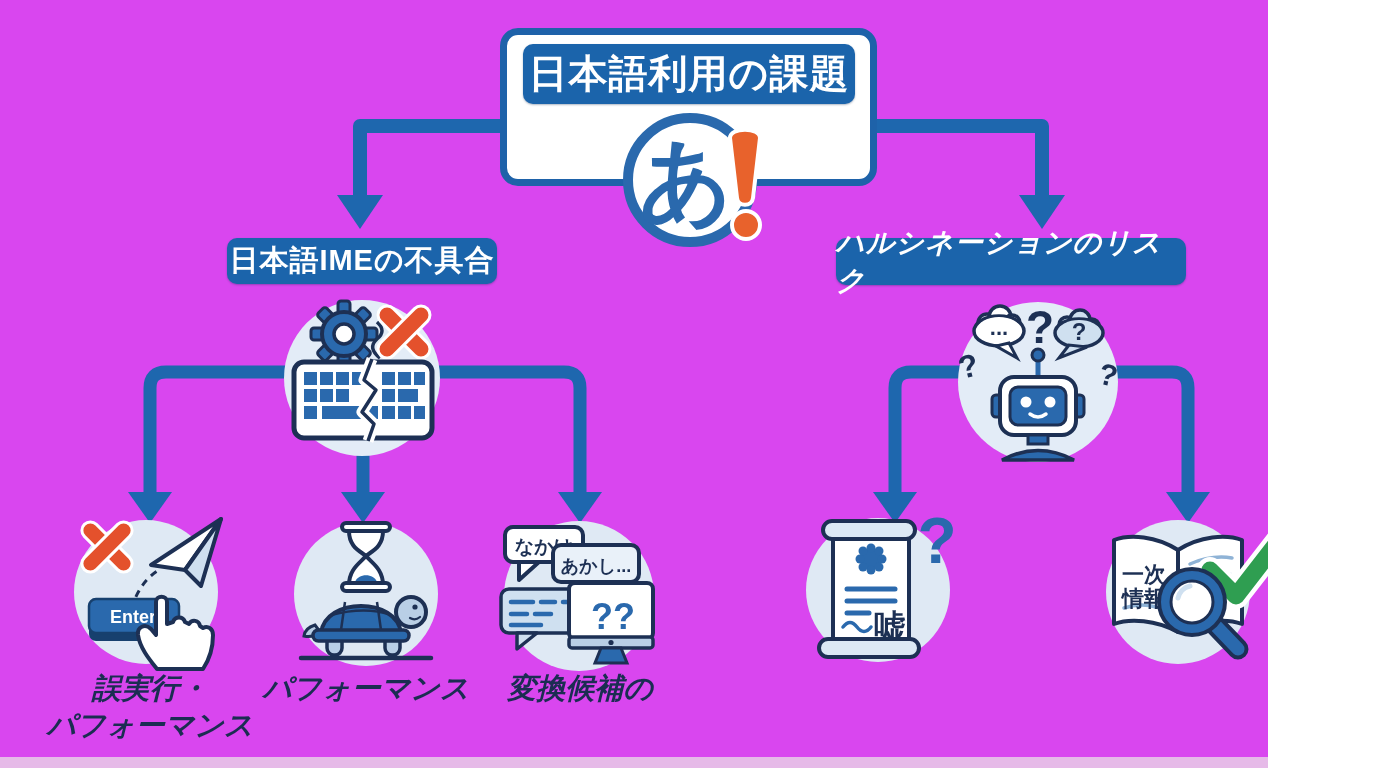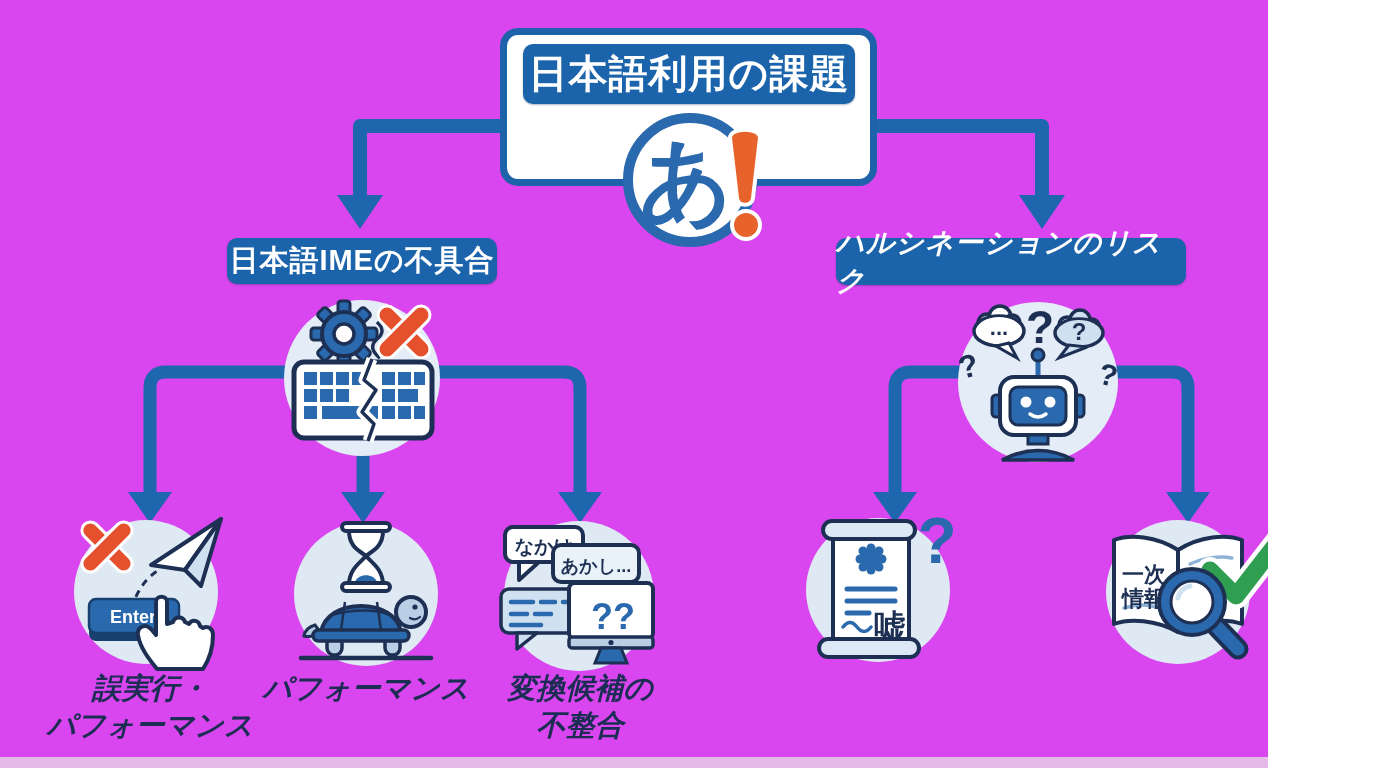--- a/index.html
+++ b/index.html
@@ -301,19 +301,18 @@
 
   <div class="leaf-label" style="left:10px;top:670px;">
     <div>誤実行・</div>
     <div>パフォーマンス</div>
   </div>
   <div class="leaf-label" style="left:226px;top:670px;">
     <div>パフォーマンス</div>
   </div>
   <div class="leaf-label" style="left:440px;top:670px;">
     <div>変換候補の</div>
-    <div>不整合</div>
   </div>
   <div class="leaf-label" style="left:758px;top:670px;">
   </div>
 
   <div class="bottom-strip"></div>
 </div>
 
 </body></html>

